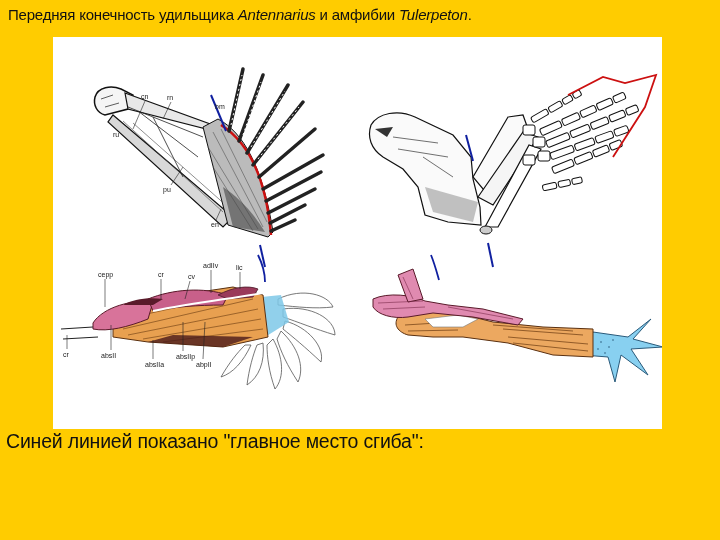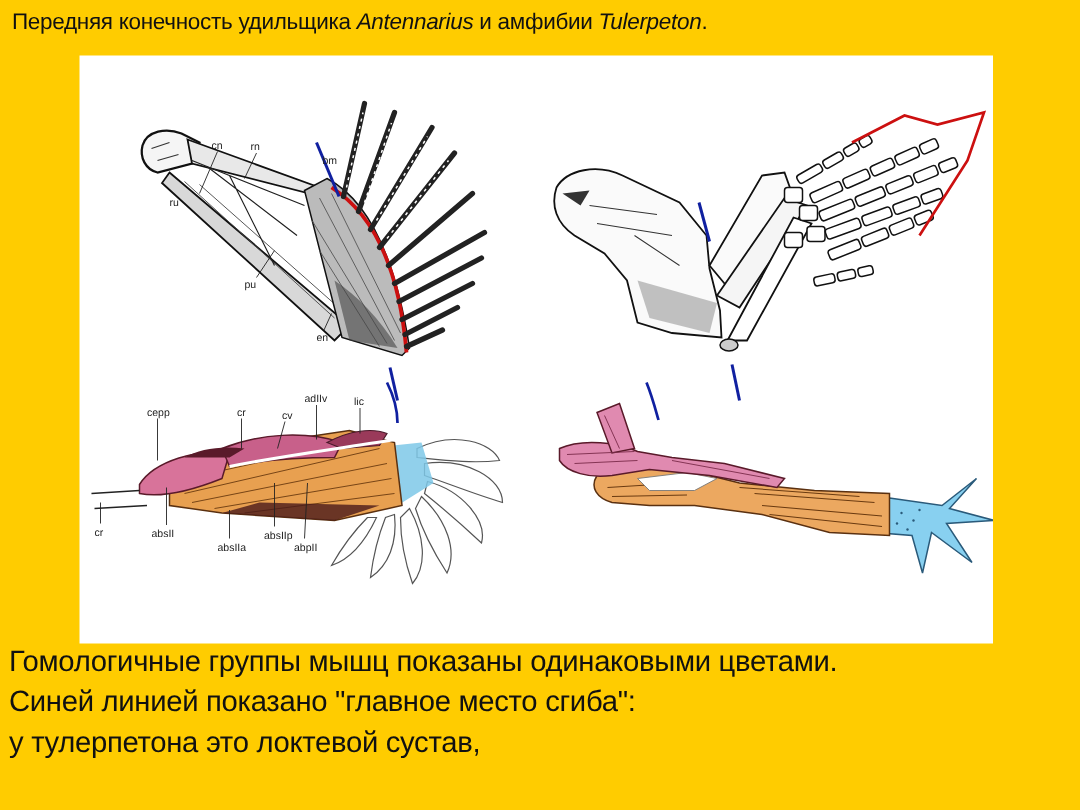--- a/index.html
+++ b/index.html
@@ -254,16 +254,14 @@
         <line x1="350" y1="240" x2="360" y2="262"></line>
           <line x1="395" y1="270" x2="460" y2="282"></line>
       </g>
 
       <path d="M378,218 C382,228 384,236 386,243" stroke="#1020A0" stroke-width="1.8" fill="none"></path>
     </g>
   </svg>
 </div>
 
 <div class="caption">
-  <div>Гомологичные группы мышц показаны одинаковыми цветами.</div>
   <div>Синей линией показано "главное место сгиба":</div>
-  <div>у тулерпетона это локтевой сустав,</div>
 </div>
 
 </body></html>

